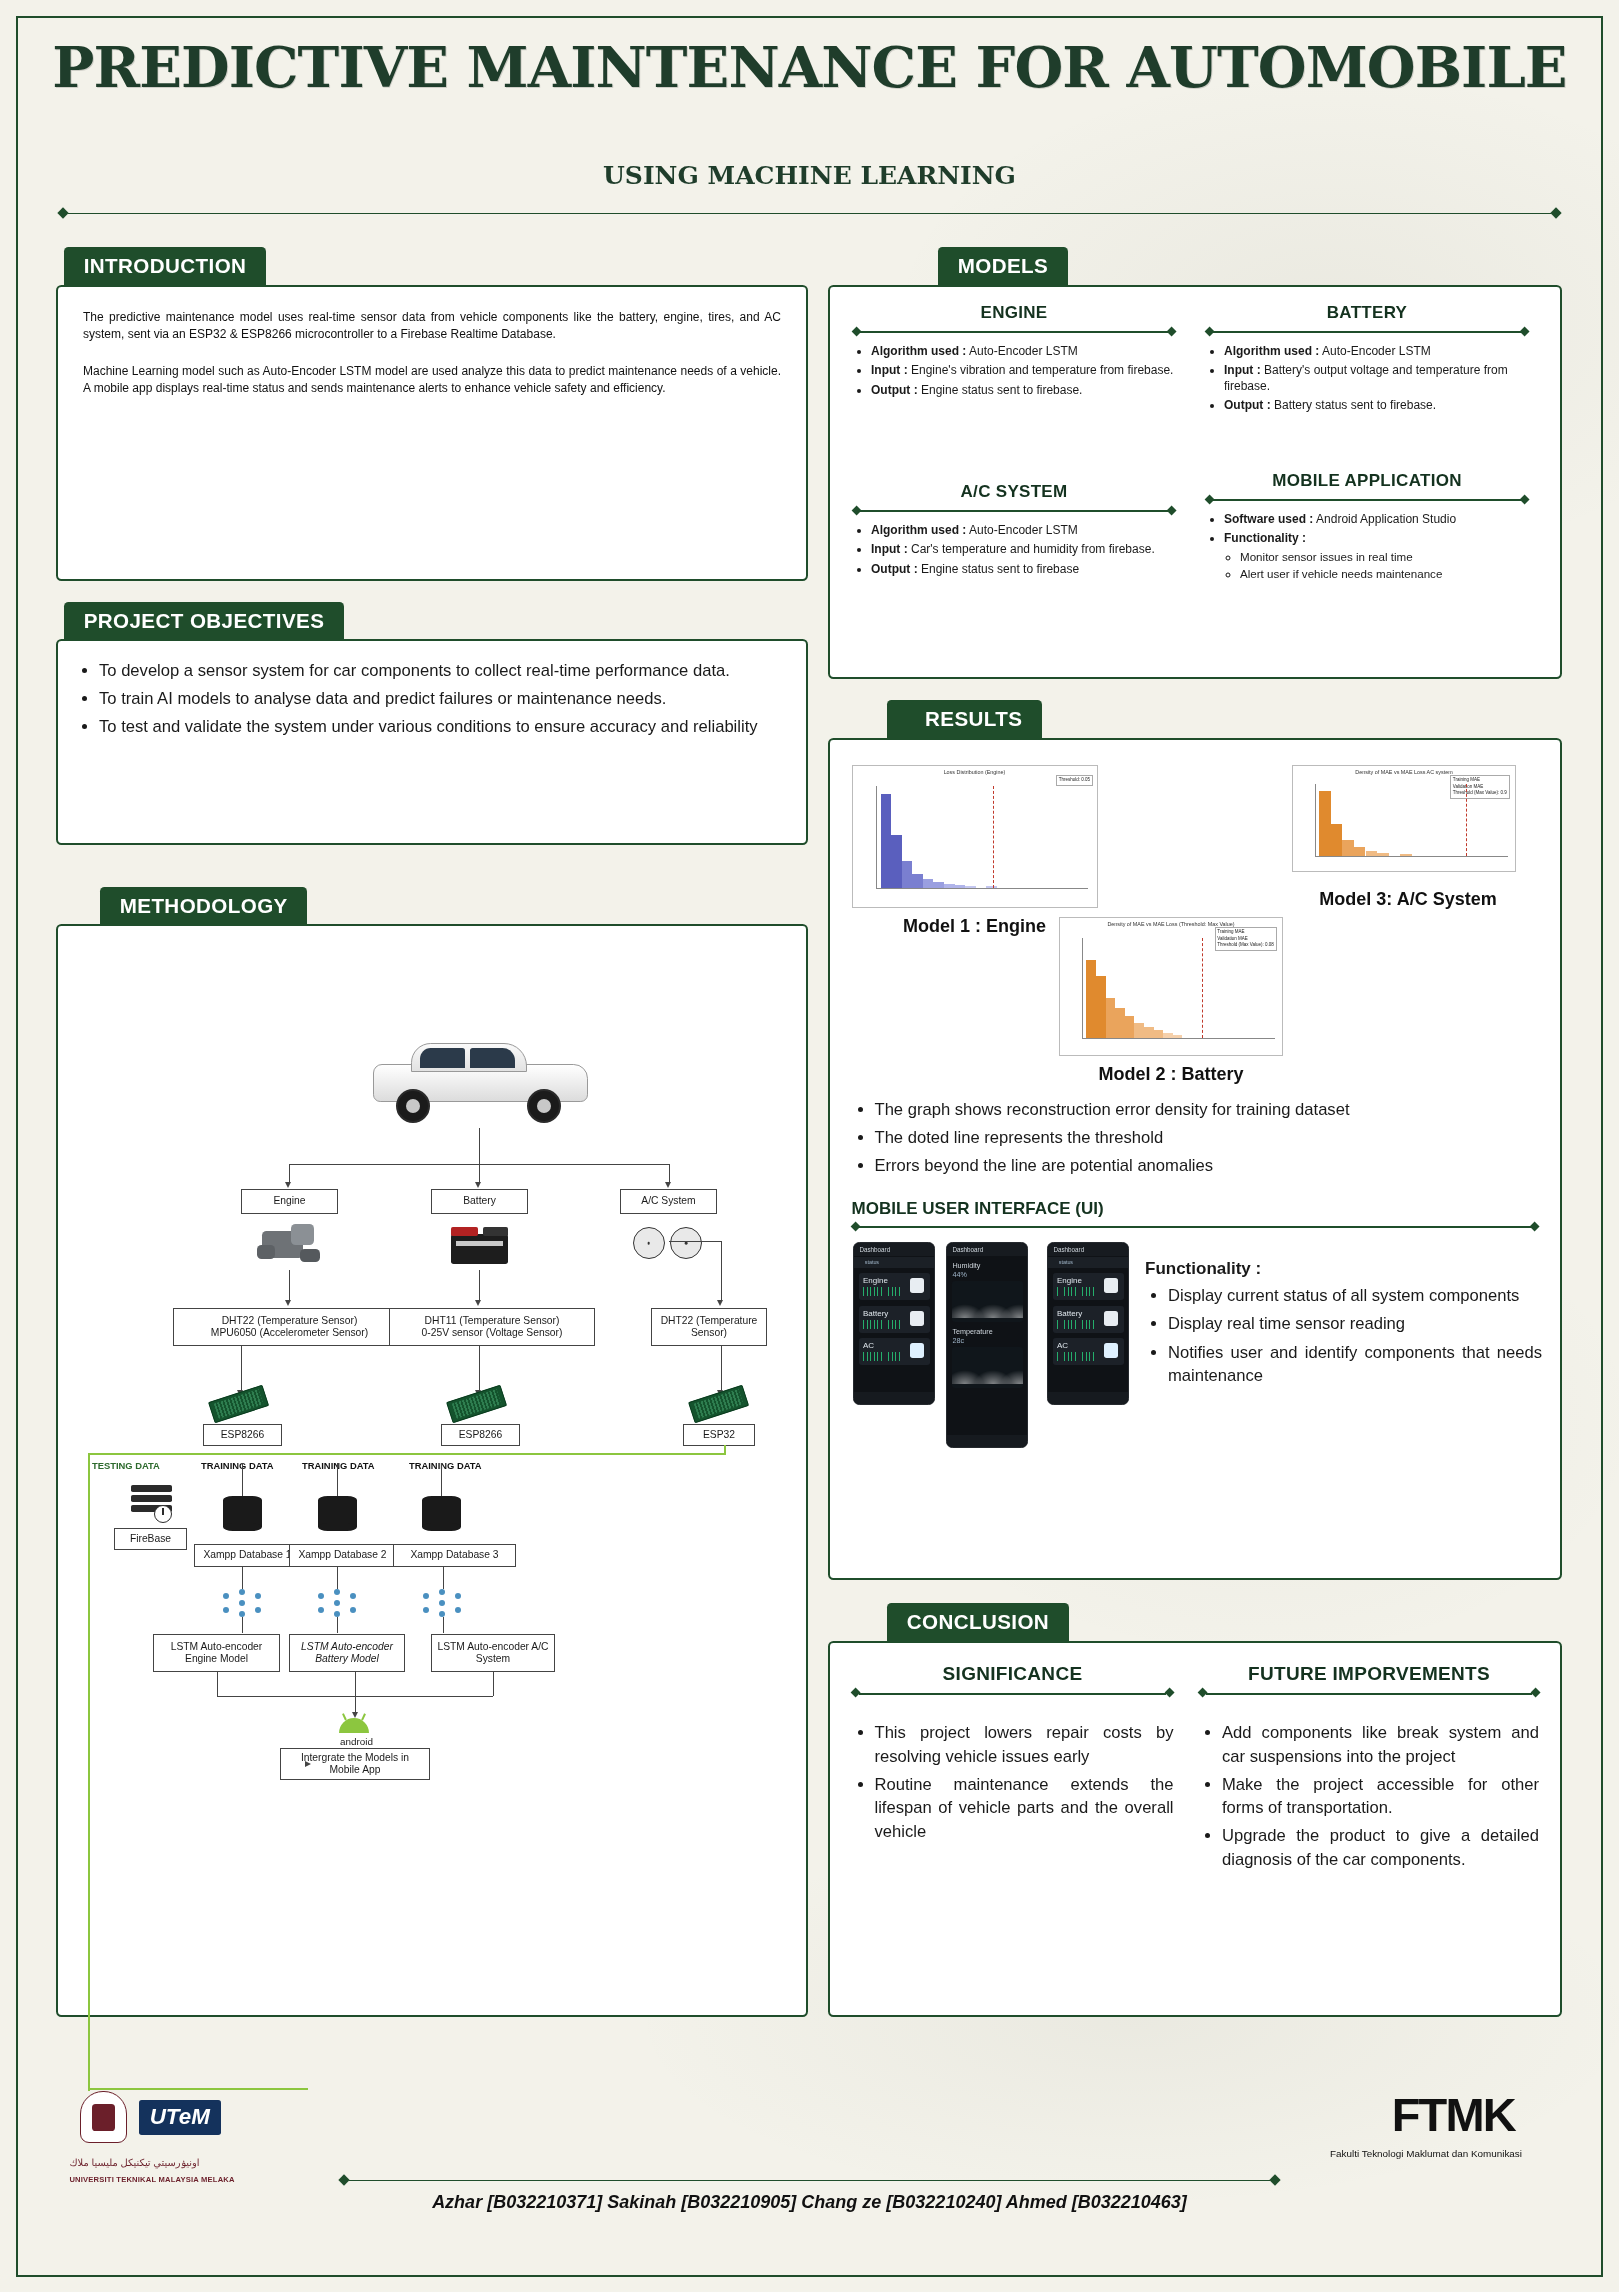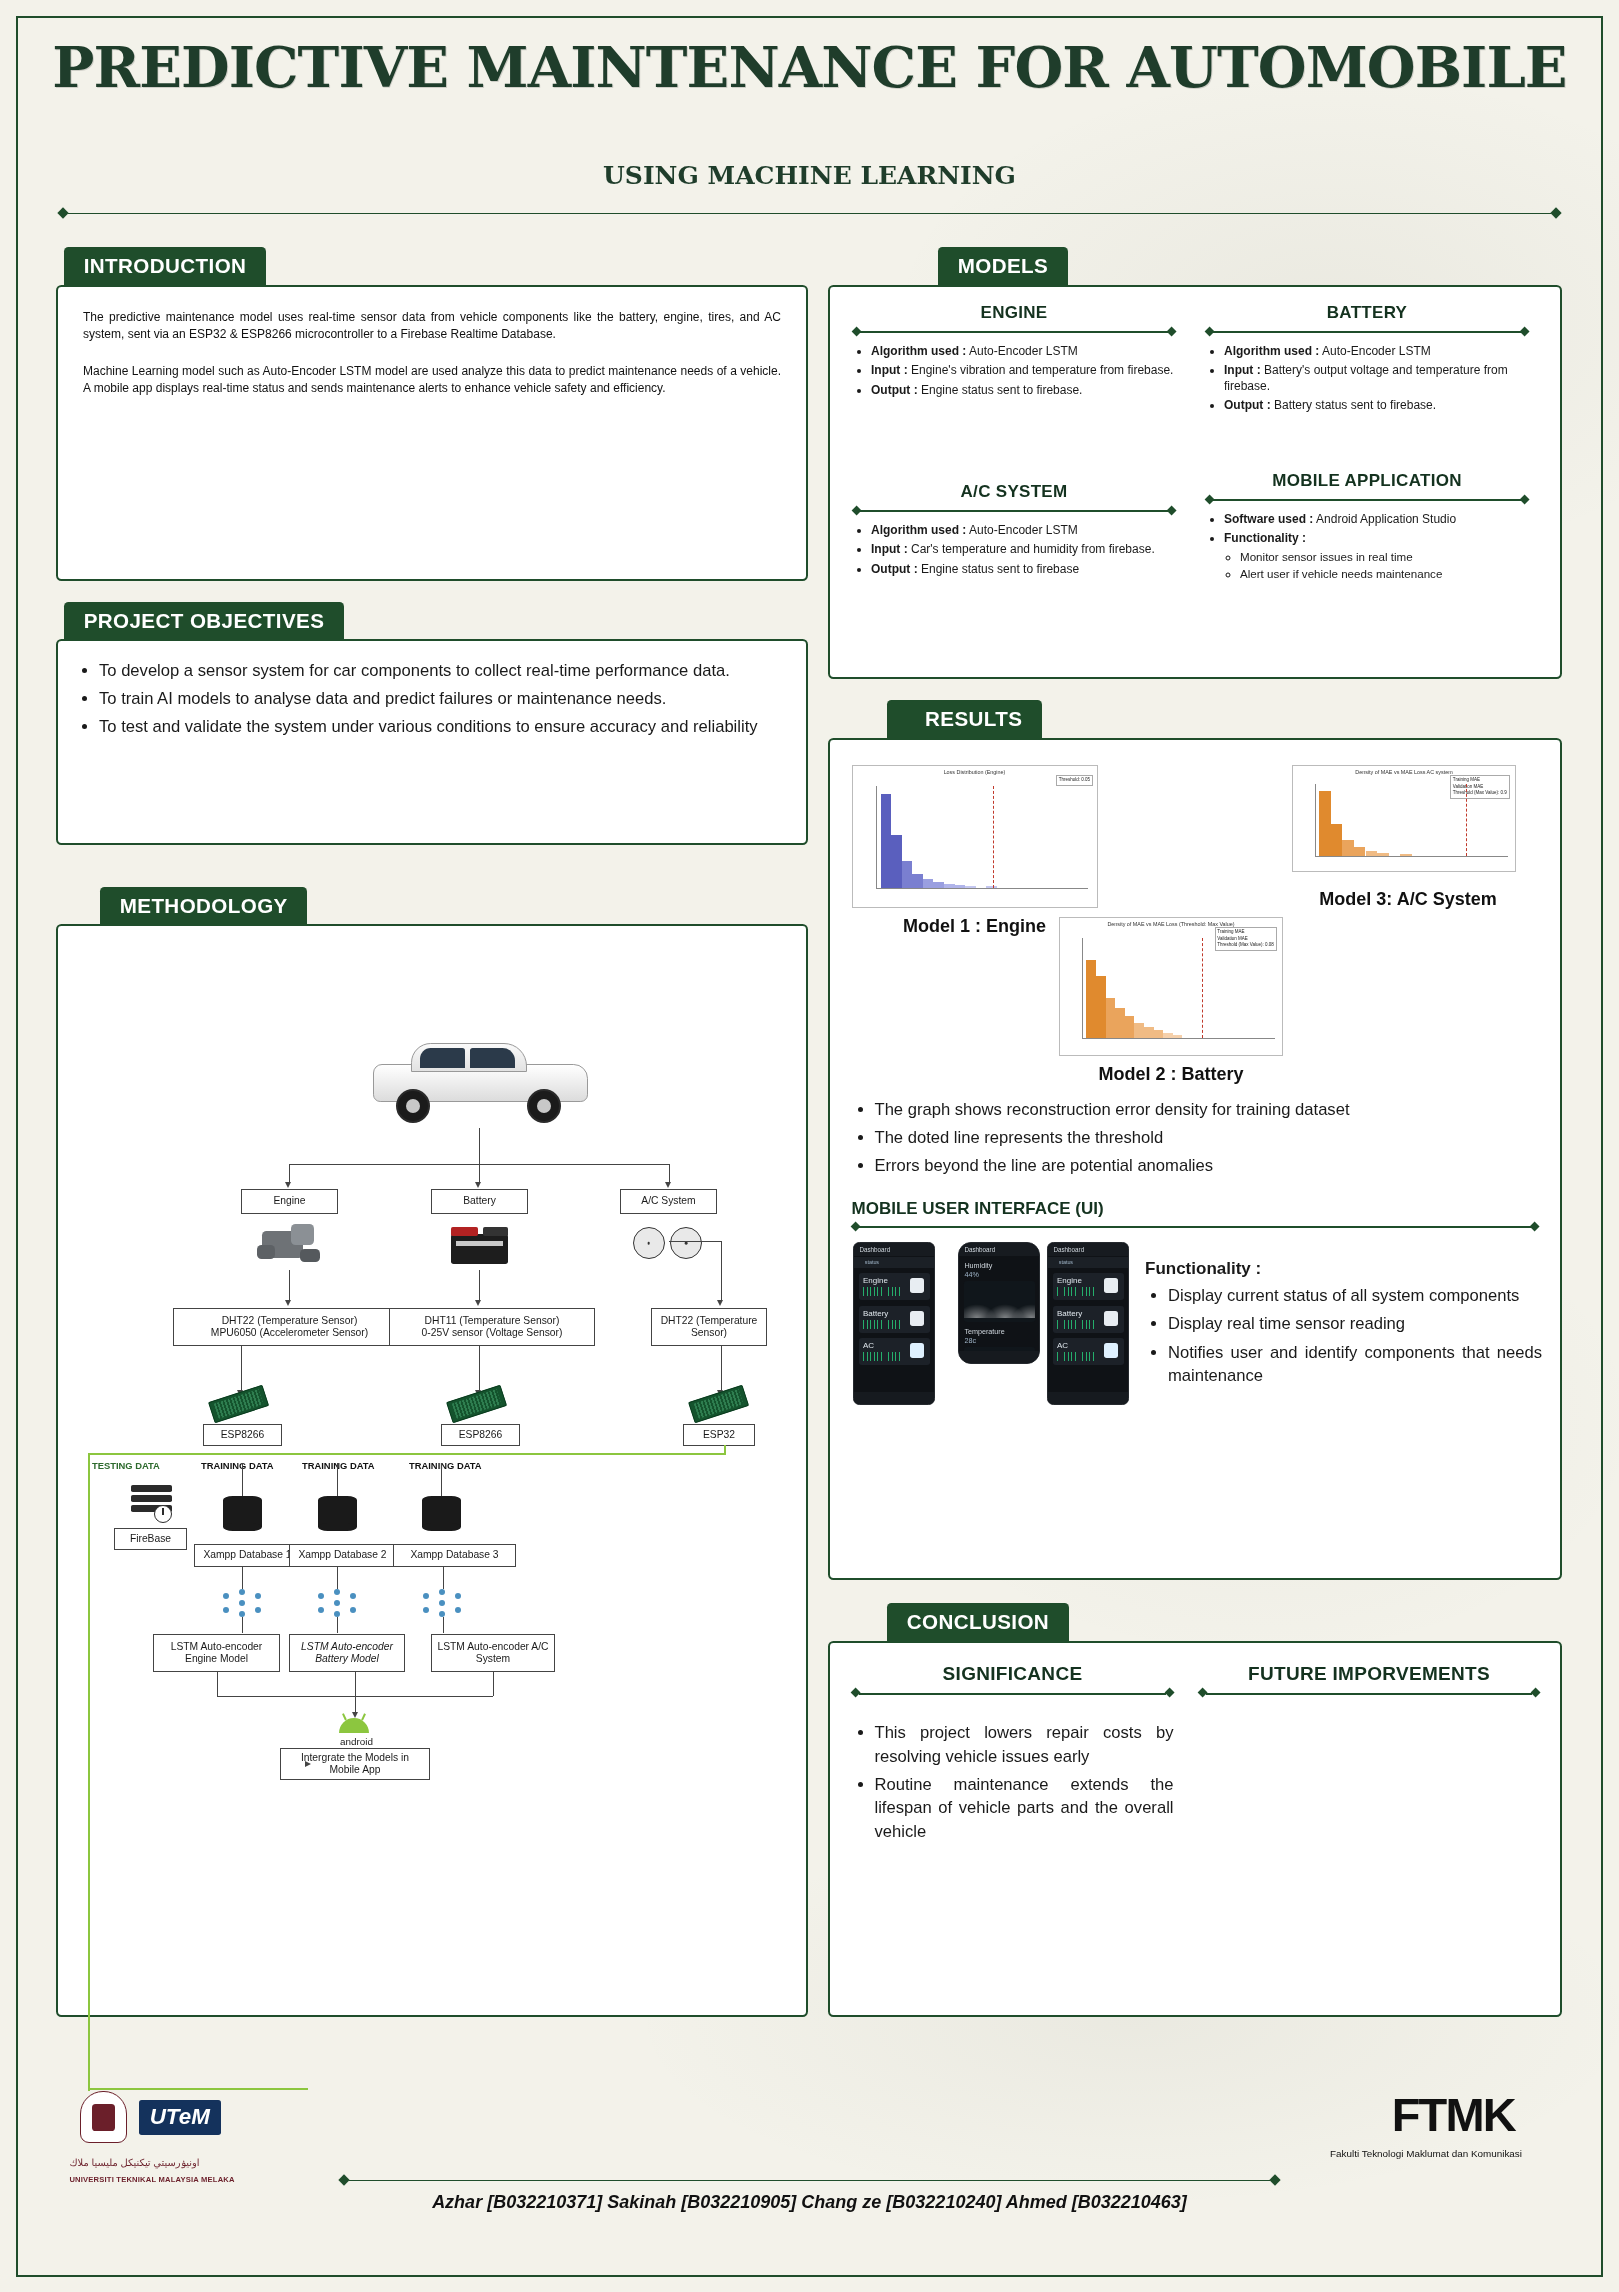--- a/index.html
+++ b/index.html
@@ -587,21 +587,21 @@
 
   <div class="phone" style="left:23px; top:502px; width:82px; height:163px;">
     <div class="ph-top">Dashboard</div>
     <div class="ph-sub">status</div>
     <div class="ph-row" style="top:30px;"><span class="lbl">Engine</span><div class="ph-wave"></div><div class="ph-ico"></div></div>
     <div class="ph-row" style="top:63px;"><span class="lbl">Battery</span><div class="ph-wave"></div><div class="ph-ico"></div></div>
     <div class="ph-row" style="top:95px;"><span class="lbl">AC</span><div class="ph-wave"></div><div class="ph-ico" style="background:#dff1ff;"></div></div>
     <div class="ph-bot"></div>
   </div>
 
-  <div class="phone" style="left:128px; top:502px; width:82px; height:122px;border-radius:13px;">
+  <div class="phone" style="left:116px; top:502px; width:82px; height:206px;">
     <div class="ph-top">Dashboard</div>
     <div style="position:absolute; top:18px; left:5.4px; color:#cfd6dd; font-size:7.2px;">Humidity</div>
     <div style="position:absolute; top:27px; left:5.4px; color:#9fb4c7; font-size:7.2px;">44%</div>
     <div class="ph-graph" style="top:38px; height:41px;">
         <div class="curve"></div>
       </div>
     <div style="position:absolute; top:84px; left:5.4px; color:#cfd6dd; font-size:7.2px;">Temperature</div>
     <div style="position:absolute; top:93px; left:5.4px; color:#9fb4c7; font-size:7.2px;">28c</div>
     <div class="ph-graph" style="top:104px; height:41px;">
         <div class="curve"></div>
@@ -642,20 +642,25 @@
       <li>Routine maintenance extends the lifespan of vehicle parts and the overall vehicle</li>
     </ul>
   </div>
   <div style="position:absolute; left:369px; top:19.7px; width:340px;">
     <div class="sub-head" style="font-size:19px;">FUTURE IMPORVEMENTS</div>
     <div class="sub-rule">
         <div class="ln"></div>
         <div class="dot l"></div>
         <div class="dot r"></div>
       </div>
+    <ul class="bullets" style="margin-top:23px;">
+      <li>Add components like break system and car suspensions into the project</li>
+      <li>Make the project accessible for other forms of transportation.</li>
+      <li>Upgrade the product to give a detailed diagnosis of the car components.</li>
+    </ul>
   </div>
 </div>
 
 <div class="utem-logo" style="left:64px; top:2087px; width:260px; height:116px;">
   <div class="utem-crest" style="left:16px; top:3.6px;"></div>
   <div class="utem-word" style="left:75px; top:12.5px;">UTeM</div>
   <div class="utem-jawi" style="left:5.4px; top:70px;">اونيۏرسيتي تيكنيكل مليسيا ملاك</div>
   <div class="utem-sub" style="left:5.4px; top:88px;">UNIVERSITI TEKNIKAL MALAYSIA MELAKA</div>
 </div>
 

